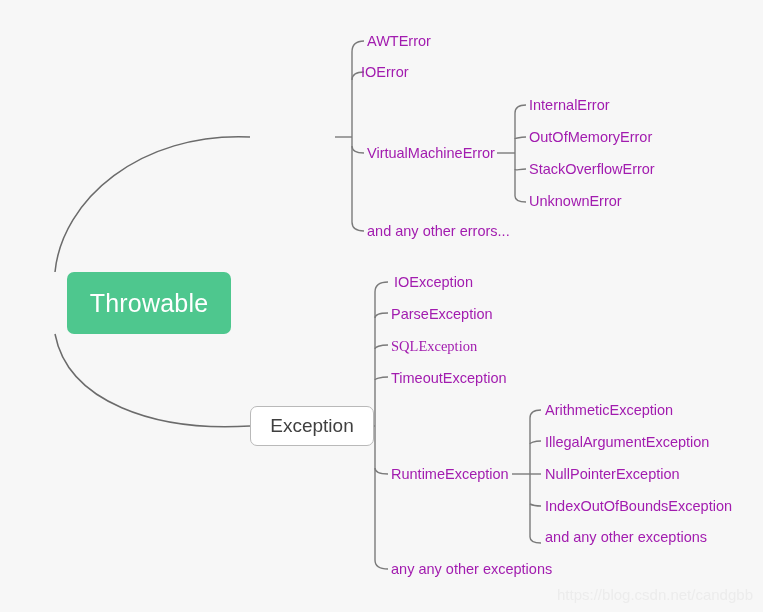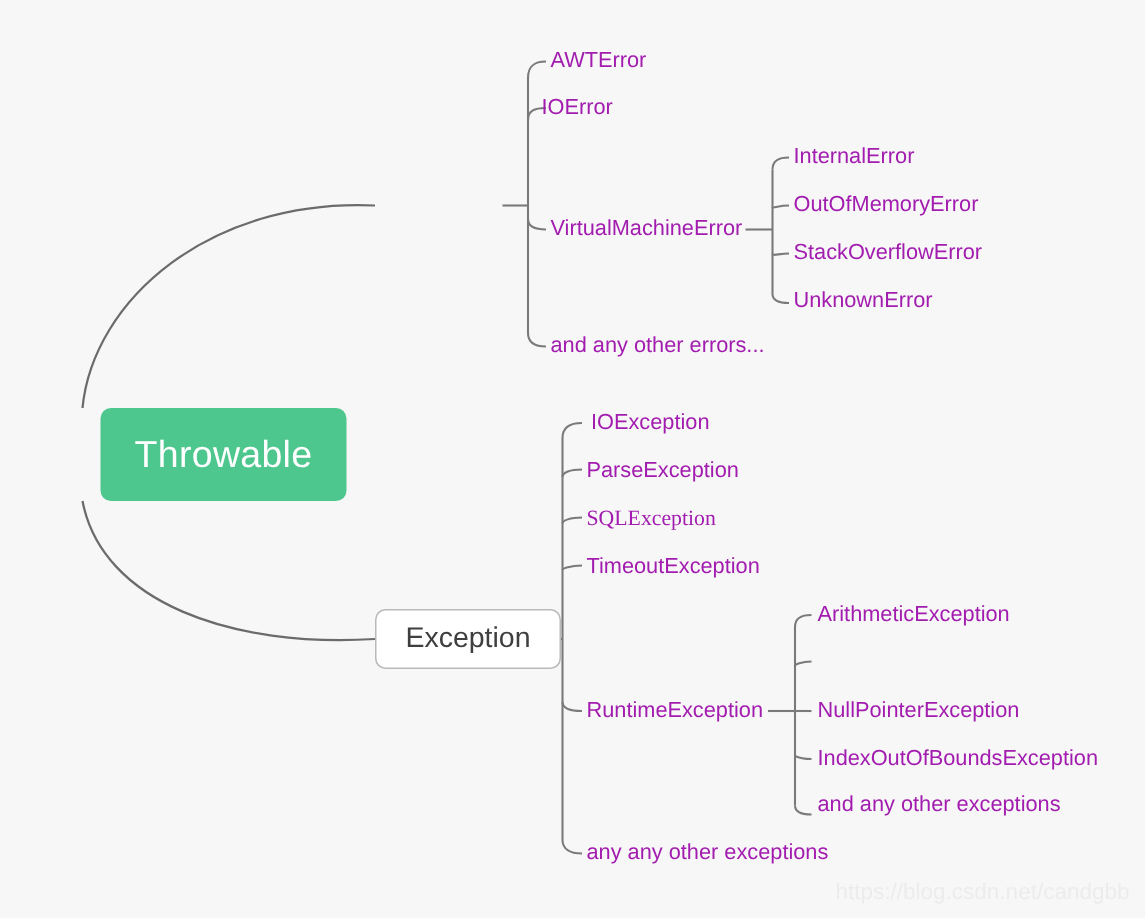--- a/index.html
+++ b/index.html
@@ -150,19 +150,20 @@
   <div class="leaf" style="left:529px; top:201px;">UnknownError</div>
 
   <div class="leaf" style="left:394px; top:282px;">IOException</div>
   <div class="leaf" style="left:391px; top:314px;">ParseException</div>
   <div class="leaf" style="left:391px; top:346px;font-family:Liberation Serif, serif;">SQLException</div>
   <div class="leaf" style="left:391px; top:378px;">TimeoutException</div>
   <div class="leaf" style="left:391px; top:474px;">RuntimeException</div>
   <div class="leaf" style="left:391px; top:569px;">any any other exceptions</div>
 
   <div class="leaf" style="left:545px; top:410px;">ArithmeticException</div>
+  <div class="leaf" style="left:545px; top:442px;">IllegalArgumentException</div>
   <div class="leaf" style="left:545px; top:506px;">IndexOutOfBoundsException</div>
   <div class="leaf" style="left:545px; top:474px;">NullPointerException</div>
   <div class="leaf" style="left:545px; top:537px;">and any other exceptions</div>
 
   <div class="watermark">https://blog.csdn.net/candgbb</div>
 
 </div>
 
 </body></html>

